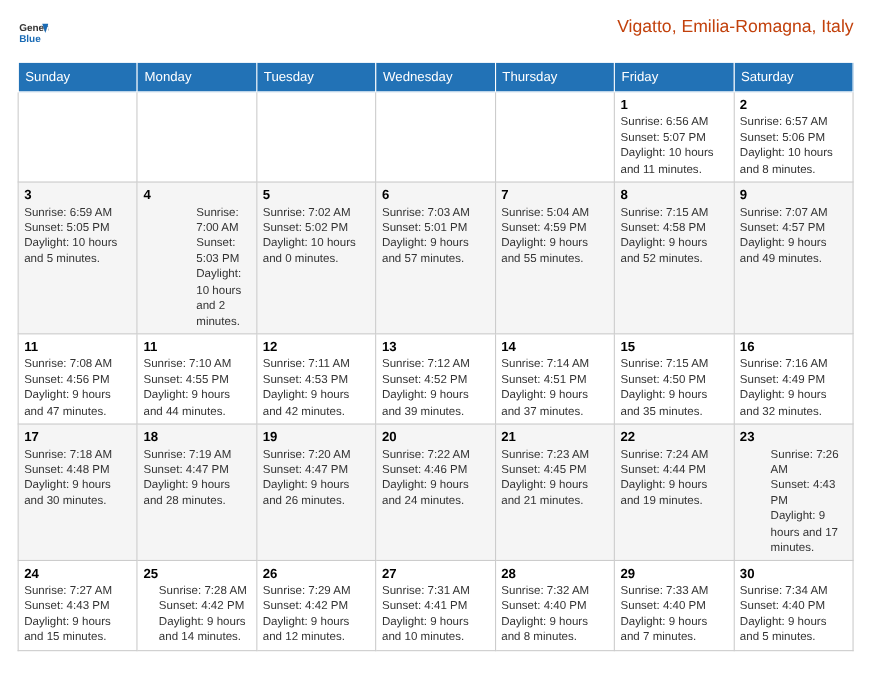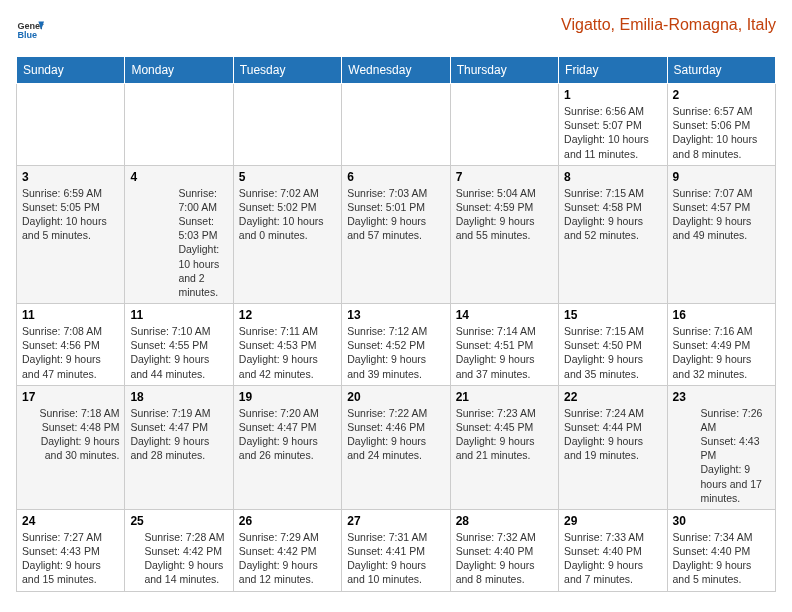--- a/index.html
+++ b/index.html
@@ -212,21 +212,21 @@
         <td>
           <span class="day-number">16</span>
           <div class="day-info" style="white-space: pre-wrap;">Sunrise: 7:16 AM
 Sunset: 4:49 PM
 Daylight: 9 hours and 32 minutes.</div>
         </td>
       </tr>
       <tr>
         <td>
           <span class="day-number">17</span>
-          <div class="day-info" style="white-space: pre-wrap; text-align: right;">Sunrise: 7:18 AM
+          <div class="day-info" style="white-space: pre-wrap;">Sunrise: 7:18 AM
 Sunset: 4:48 PM
 Daylight: 9 hours and 30 minutes.</div>
         </td>
         <td>
           <span class="day-number">18</span>
           <div class="day-info" style="white-space: pre-wrap;">Sunrise: 7:19 AM
 Sunset: 4:47 PM
 Daylight: 9 hours and 28 minutes.</div>
         </td>
         <td>

